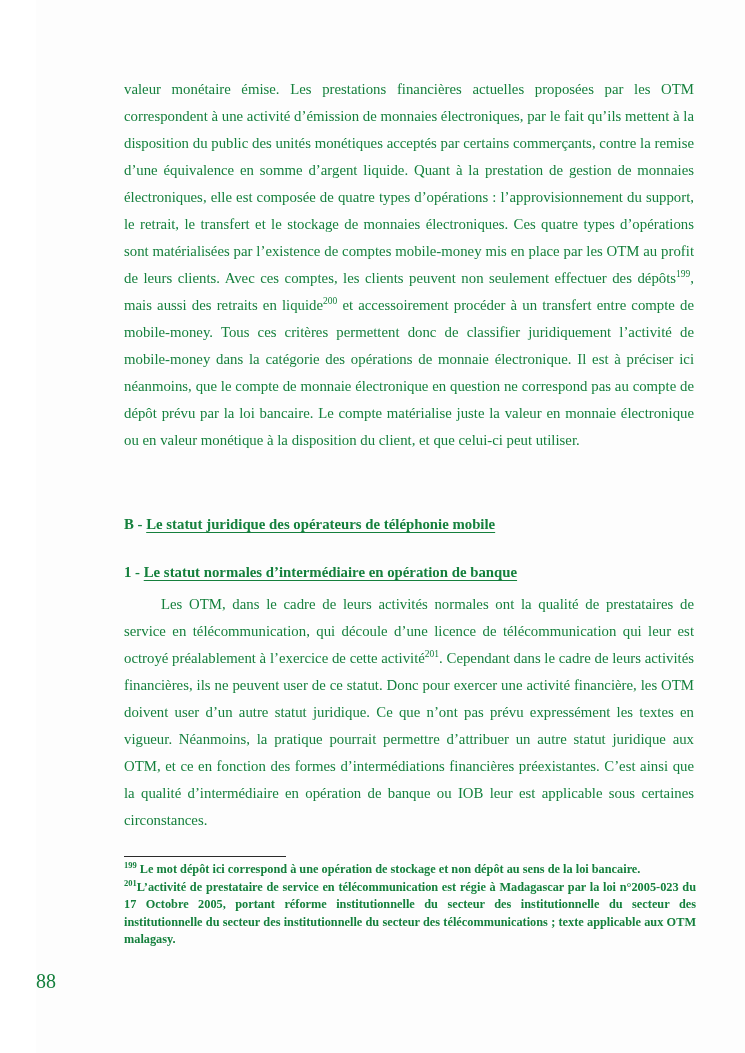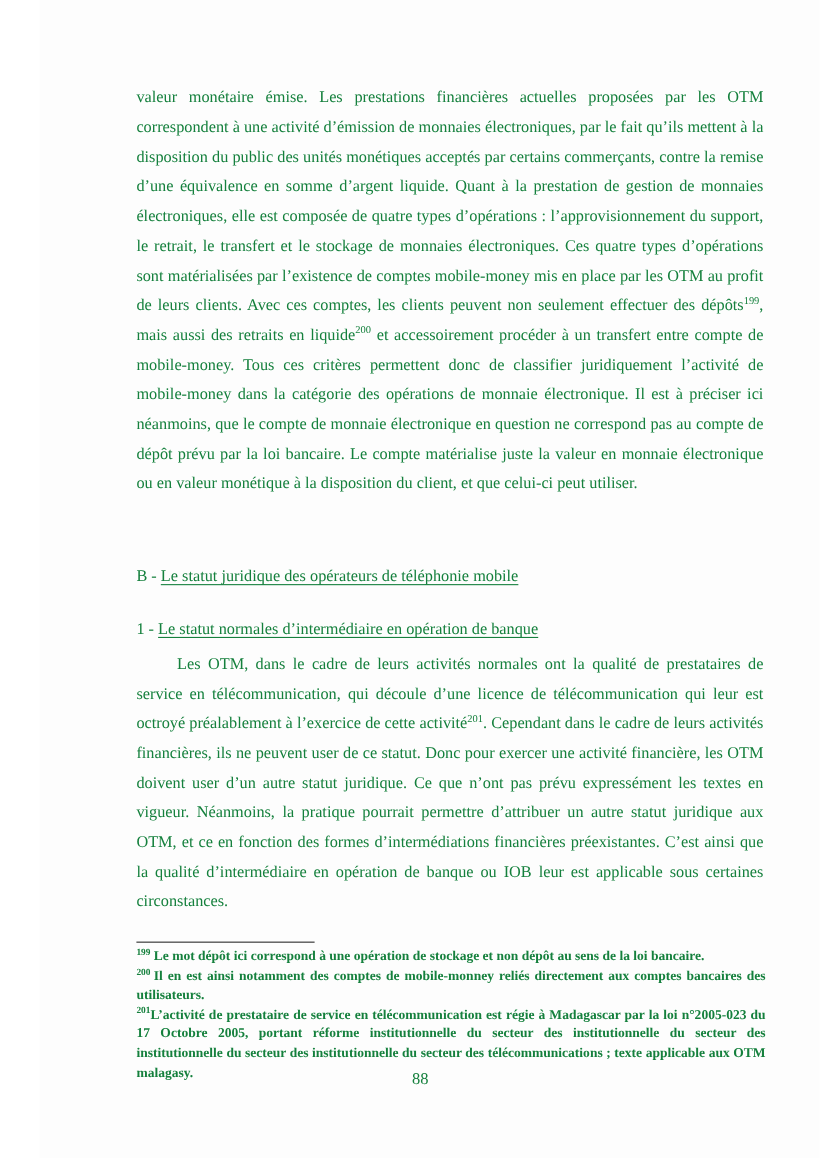--- a/index.html
+++ b/index.html
@@ -33,21 +33,21 @@
   }
   sup.ref {
     font-size: 9.5px;
     line-height: 0;
     vertical-align: super;
   }
   .heading {
     margin: 0;
     font-size: 14.8px;
     line-height: 27px;
-    font-weight: normal;
+    font-weight: bold;
     text-align: left;
   }
   .heading .hlabel {
     text-decoration: underline;
     text-underline-offset: 3px;
   }
   .h-gap {
     margin-top: 21px;
   }
   .p-gap {
@@ -78,22 +78,21 @@
     vertical-align: super;
   }
   .fn sup.spaced {
     margin-right: 3px;
   }
   .page-number {
     position: absolute;
     left: 0;
     top: 971px;
     width: 692px;
-    text-align: center;
-    font-size: 15px;
+    font-size: 20px;
     line-height: 20px;
   }
 </style>
 </head>
 <body>
 
 <div class="page">
 
   <div class="body-block" style="top: 76px;">
     <p class="para"><span>valeur monétaire émise. Les prestations financières actuelles proposées par les OTM correspondent à une activité d’émission de monnaies électroniques, par le fait qu’ils mettent à la disposition du public des unités monétiques acceptés par certains commerçants, contre la remise d’une équivalence en somme d’argent liquide. Quant à la prestation de gestion de monnaies électroniques, elle est composée de quatre types d’opérations : l’approvisionnement du support, le retrait, le transfert et le stockage de monnaies électroniques. Ces quatre types d’opérations sont matérialisées par l’existence de comptes mobile-money mis en place par les OTM au profit de leurs clients. Avec ces comptes, les clients peuvent non seulement effectuer des dépôts</span><sup class="ref">199</sup><span>, mais aussi des retraits en liquide</span><sup class="ref">200</sup><span> et accessoirement procéder à un transfert entre compte de mobile-money. Tous ces critères permettent donc de classifier juridiquement l’activité de mobile-money dans la catégorie des opérations de monnaie électronique. Il est à préciser ici néanmoins, que le compte de monnaie électronique en question ne correspond pas au compte de dépôt prévu par la loi bancaire. Le compte matérialise juste la valeur en monnaie électronique ou en valeur monétique à la disposition du client, et que celui-ci peut utiliser.</span></p>
@@ -101,19 +100,18 @@
 
   <div class="body-block" style="top: 511px;">
     <h2 class="heading"><span>B - </span><span class="hlabel">Le statut juridique des opérateurs de téléphonie mobile</span></h2>
     <h3 class="heading h-gap"><span>1 - </span><span class="hlabel">Le statut normales d’intermédiaire en opération de banque</span></h3>
     <p class="para para-indent p-gap"><span>Les OTM, dans le cadre de leurs activités normales ont la qualité de prestataires de service en télécommunication, qui découle d’une licence de télécommunication qui leur est octroyé préalablement à l’exercice de cette activité</span><sup class="ref">201</sup><span>. Cependant dans le cadre de leurs activités financières, ils ne peuvent user de ce statut. Donc pour exercer une activité financière, les OTM doivent user d’un autre statut juridique. Ce que n’ont pas prévu expressément les textes en vigueur. Néanmoins, la pratique pourrait permettre d’attribuer un autre statut juridique aux OTM, et ce en fonction des formes d’intermédiations financières préexistantes. C’est ainsi que la qualité d’intermédiaire en opération de banque ou IOB leur est applicable sous certaines circonstances.</span></p>
   </div>
 
   <div class="footnote-block">
     <div class="fn-rule"></div>
     <p class="fn"><sup class="fn-marker spaced">199</sup><span>Le mot dépôt ici correspond à une opération de stockage et non dépôt au sens de la loi bancaire.</span></p>
-    <p class="fn"><sup class="fn-marker spaced">200</sup><span>Il en est ainsi notamment des comptes de mobile-monney reliés directement aux comptes bancaires des utilisateurs.</span></p>
     <p class="fn"><sup class="fn-marker">201</sup><span>L’activité de prestataire de service en télécommunication est régie à Madagascar par la loi n°2005-023 du 17 Octobre 2005, portant réforme institutionnelle du secteur des institutionnelle du secteur des institutionnelle du secteur des institutionnelle du secteur des télécommunications ; texte applicable aux OTM malagasy.</span></p>
   </div>
 
   <div class="page-number">88</div>
 
 </div>
 
 </body></html>

